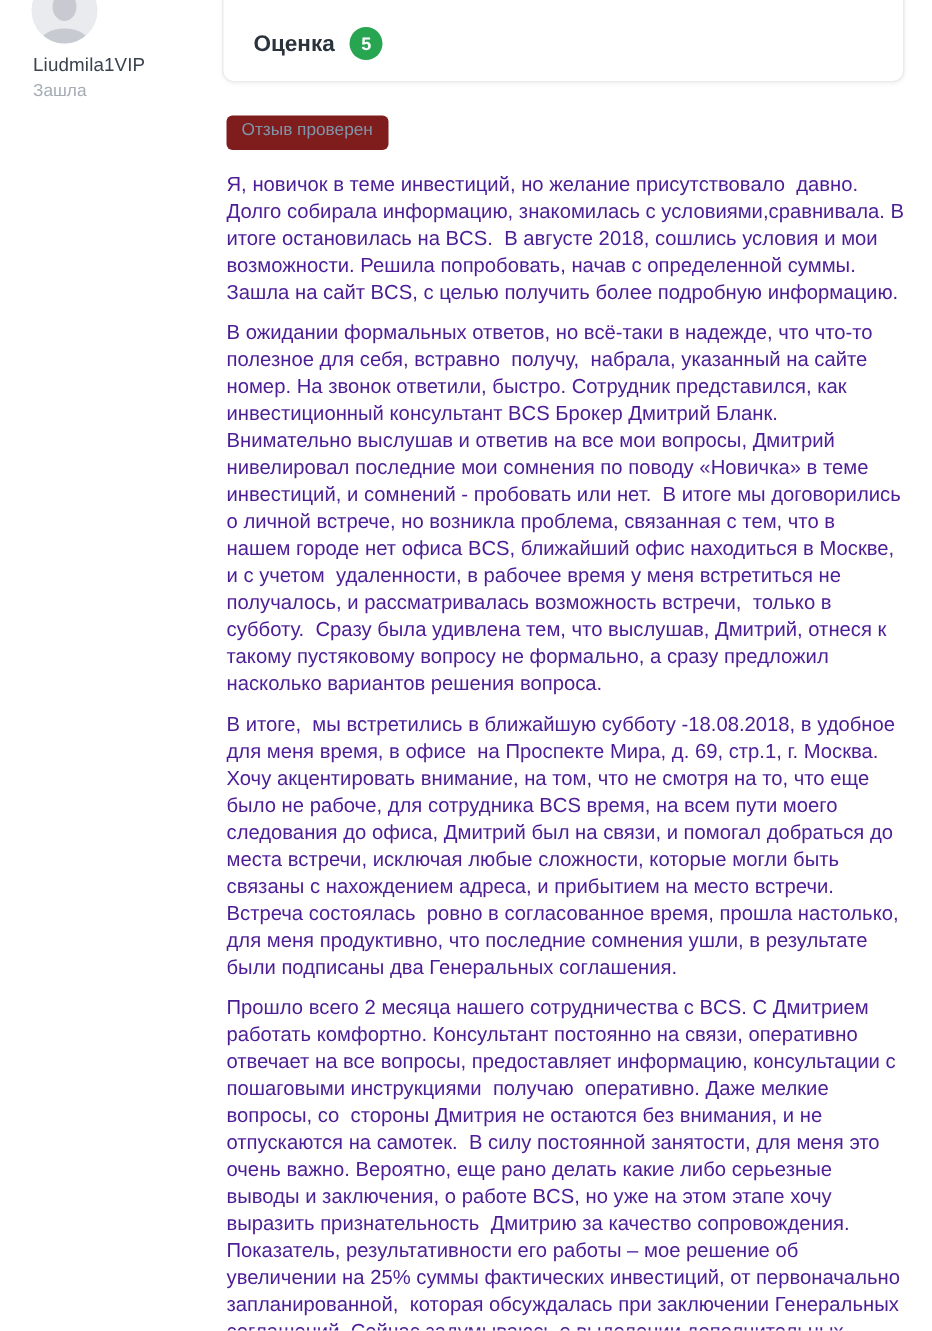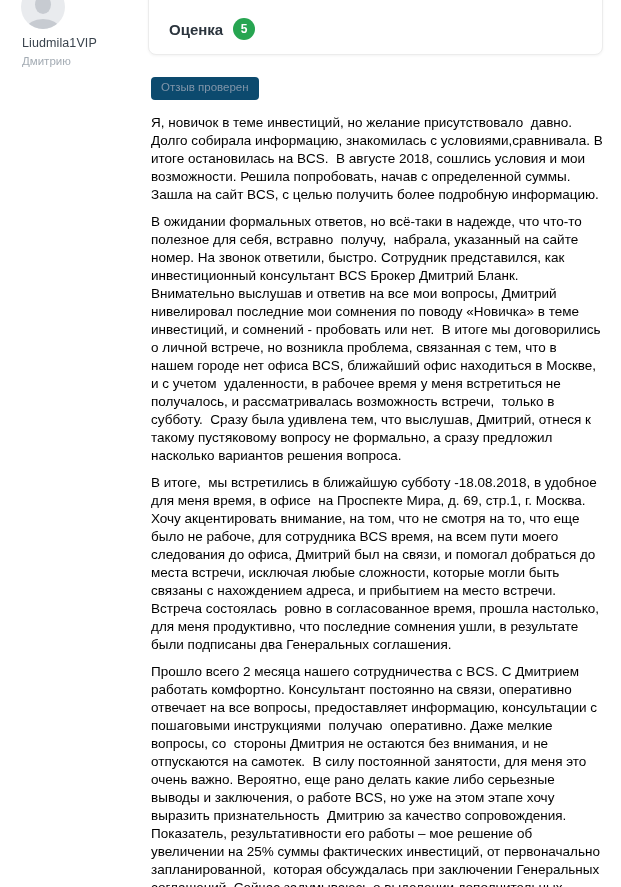--- a/index.html
+++ b/index.html
@@ -45,42 +45,42 @@
   }
   .rating-label { font-size:15px; font-weight:700; color:#2b343d; }
   .rating-value {
     width:22px; height:22px; border-radius:50%;
     background:#27a551; color:#ffffff;
     font-size:12px; font-weight:700;
     display:flex; align-items:center; justify-content:center;
   }
   .verified-badge {
     display:inline-block; margin:22px 0 0 3px;
-    background:#0c4a6e; color:#8095a9;
+    background:#7f1d1d; color:#8095a9;
     font-size:11.5px; line-height:1;
     padding:5px 10px 6px; border-radius:4px;
   }
   .review-text { margin:14px 0 0 3px; width:452px; }
   .review-text p {
-    font-size:13.5px; line-height:18px; color:#000000;
+    font-size:13.5px; line-height:18px; color:#4c1d95;
     white-space:pre-wrap; margin:0 0 9px 0;
   }
 </style>
 </head>
 <body>
 
 <div class="page">
 
   <aside class="user-col">
     <div class="avatar">
       <span class="head"></span>
       <span class="shoulders"></span>
     </div>
     <div class="username">Liudmila1VIP</div>
-    <div class="user-city">Дмитрию</div>
+    <div class="user-city">Зашла</div>
   </aside>
 
   <main class="content-col">
 
     <div class="rating-card">
       <div class="rating-inner">
         <span class="rating-label">Оценка</span>
         <span class="rating-value">5</span>
       </div>
     </div>

